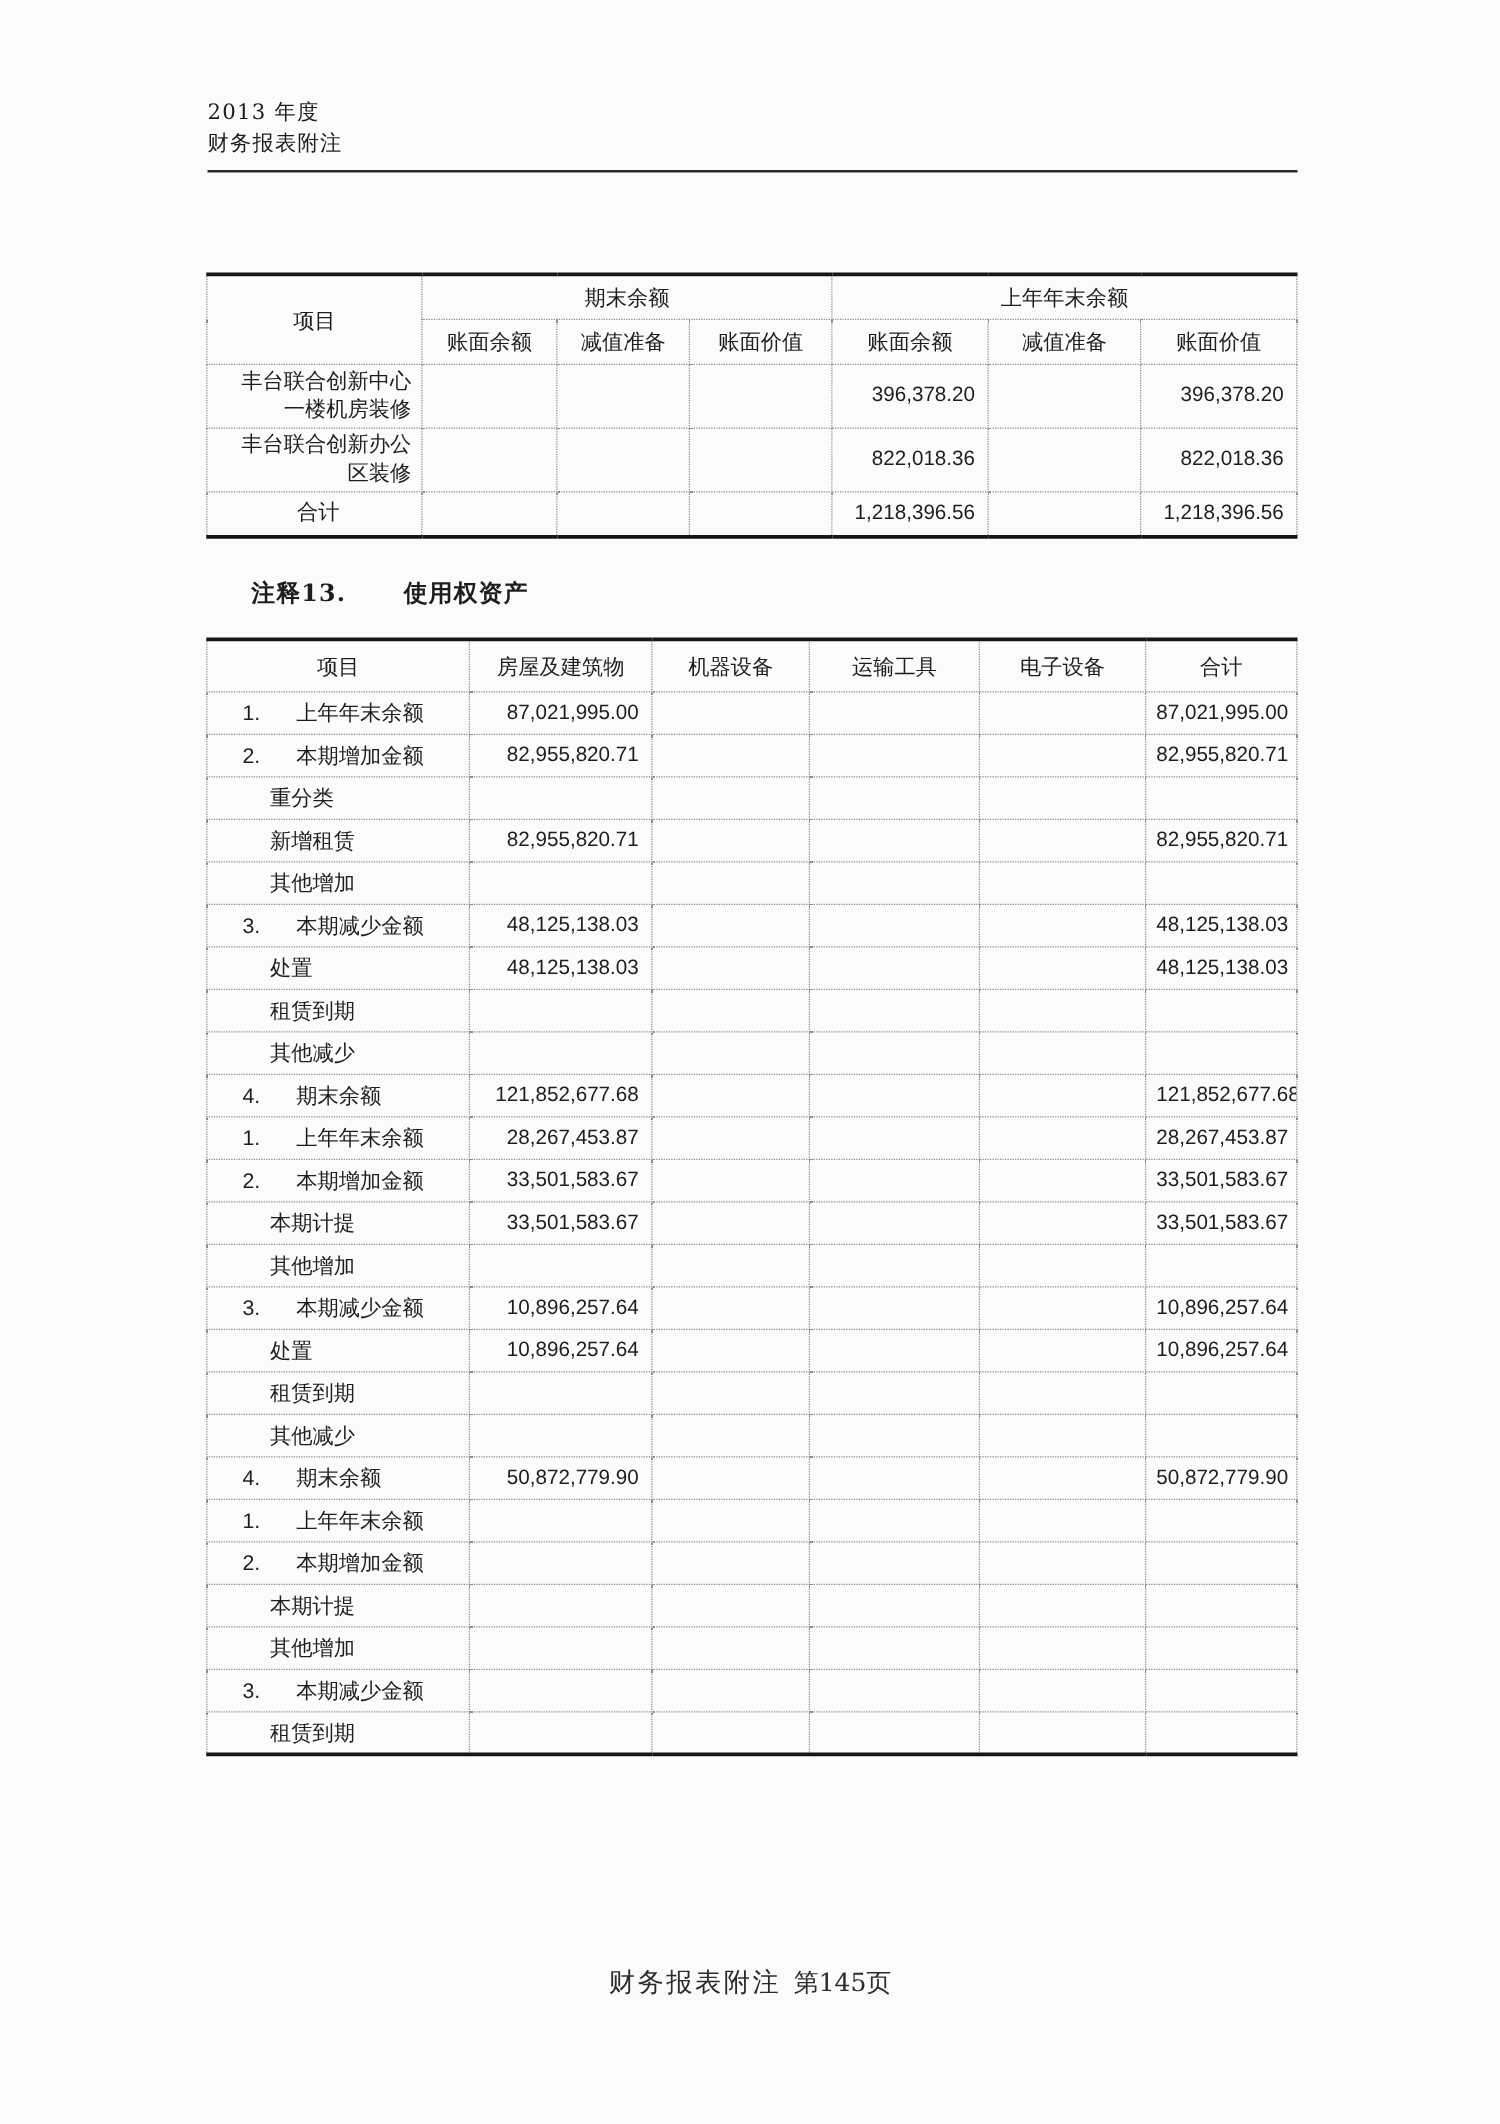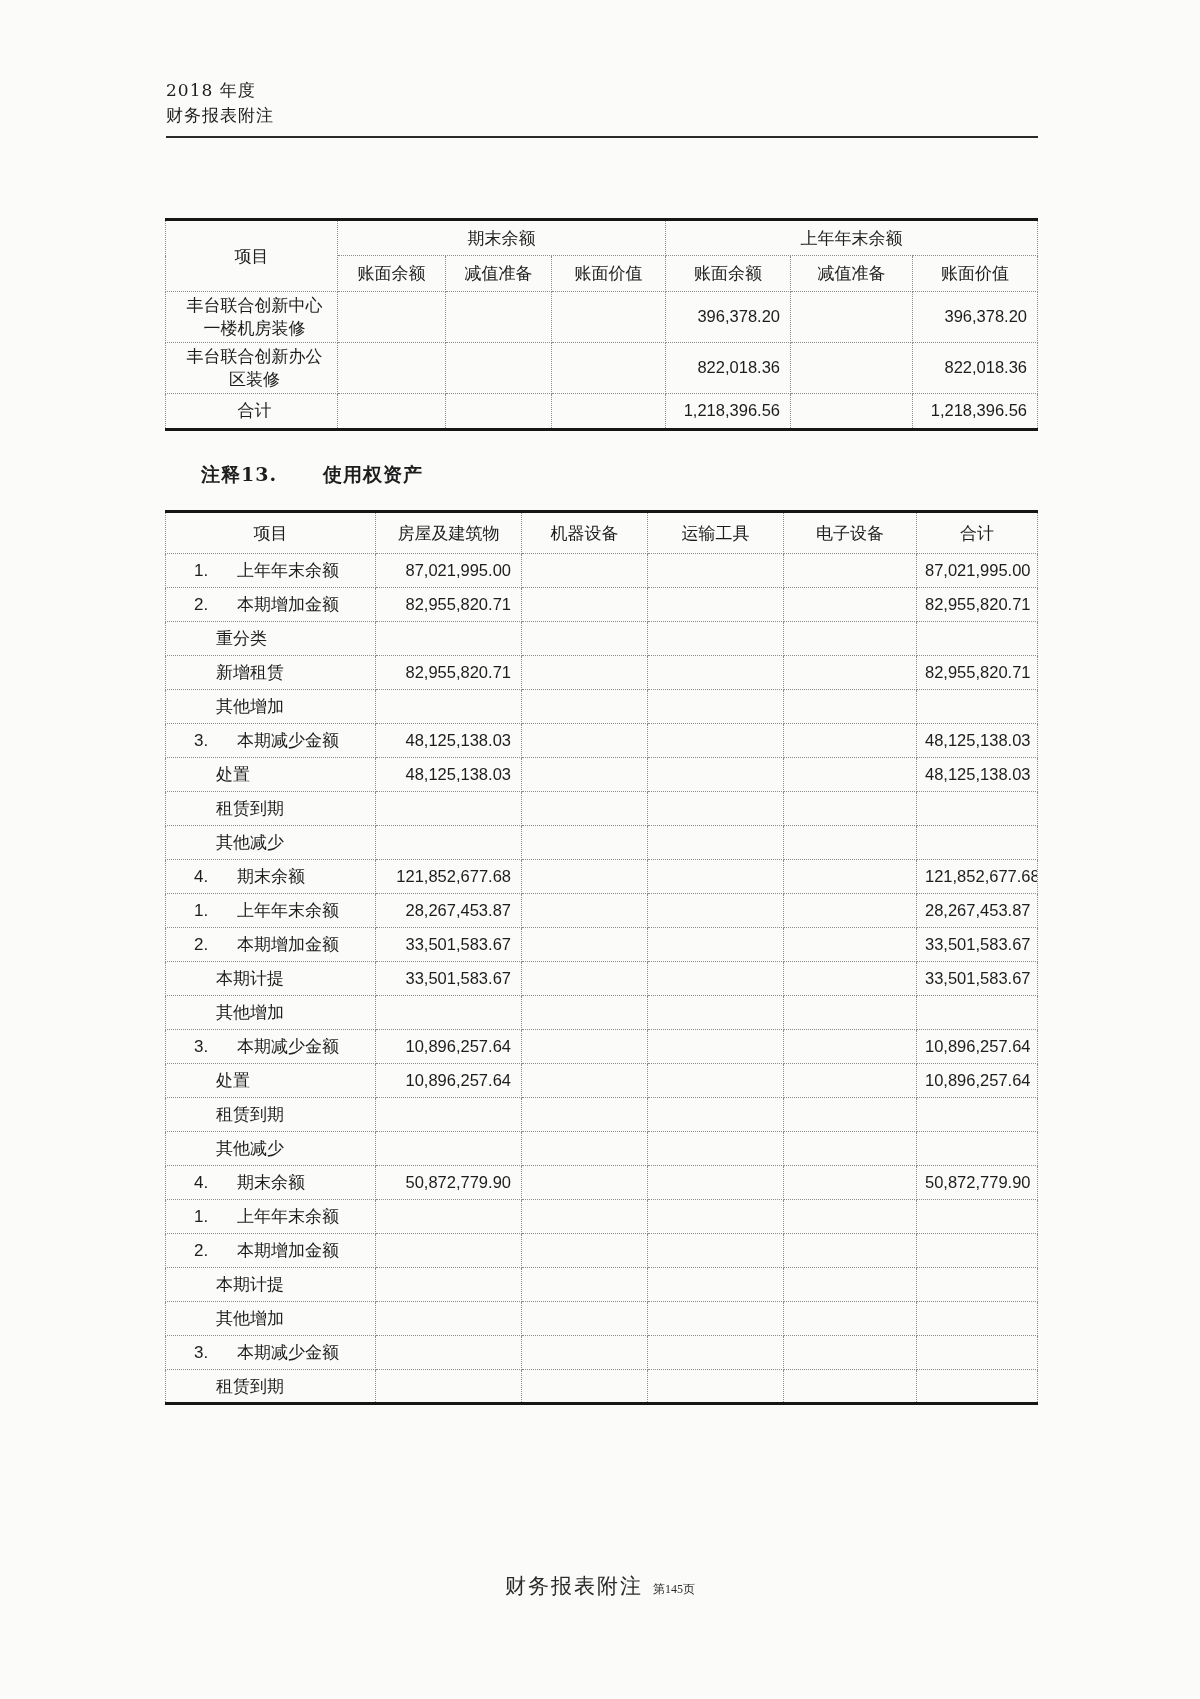--- a/index.html
+++ b/index.html
@@ -41,21 +41,21 @@
   .amount {
     text-align: right;
     font-family: "Liberation Sans", "DejaVu Sans", sans-serif;
     font-size: 16.5px;
     padding-right: 10px;
   }
 
   
   #table1 { top: 218px; }
   #table1 th { text-align: center; height: 36px; }
-  #table1 .item-cell { text-align: center; padding-left: 14px; height: 50px; line-height: 1.35; }
+  #table1 .item-cell { text-align: right; padding-left: 14px; height: 50px; line-height: 1.35; }
   #table1 .item-cell.total { text-align: center; height: 36px; }
 
   
   .note-title {
     position: absolute; left: 201px; top: 462px;
     font-size: 19px; font-weight: bold; letter-spacing: 1px;
   }
   .note-title .note-name { margin-left: 46px; }
 
   
@@ -68,27 +68,27 @@
     display: inline-block; width: 43px;
     font-family: "Liberation Sans", "DejaVu Sans", sans-serif;
   }
 
   
   .footer {
     position: absolute; top: 1572px; left: 0; width: 1200px;
     text-align: center; color: #2b2b2b;
   }
   .footer .f-title { font-size: 21px; letter-spacing: 2px; }
-  .footer .f-page  { font-size: 12px; margin-left: 10px; font-family: Liberation Serif, serif; }
+  .footer .f-page  { font-size: 20px; margin-left: 10px; }
 </style>
 </head>
 <body>
 
 <div class="doc-header">
-  <div>2018 年度</div>
+  <div>2013 年度</div>
   <div>财务报表附注</div>
 </div>
 <div class="header-rule"></div>
 
 <table id="table1">
   <colgroup>
     <col style="width:172px">
       <col style="width:108px">
       <col style="width:106px">
     <col style="width:114px">

